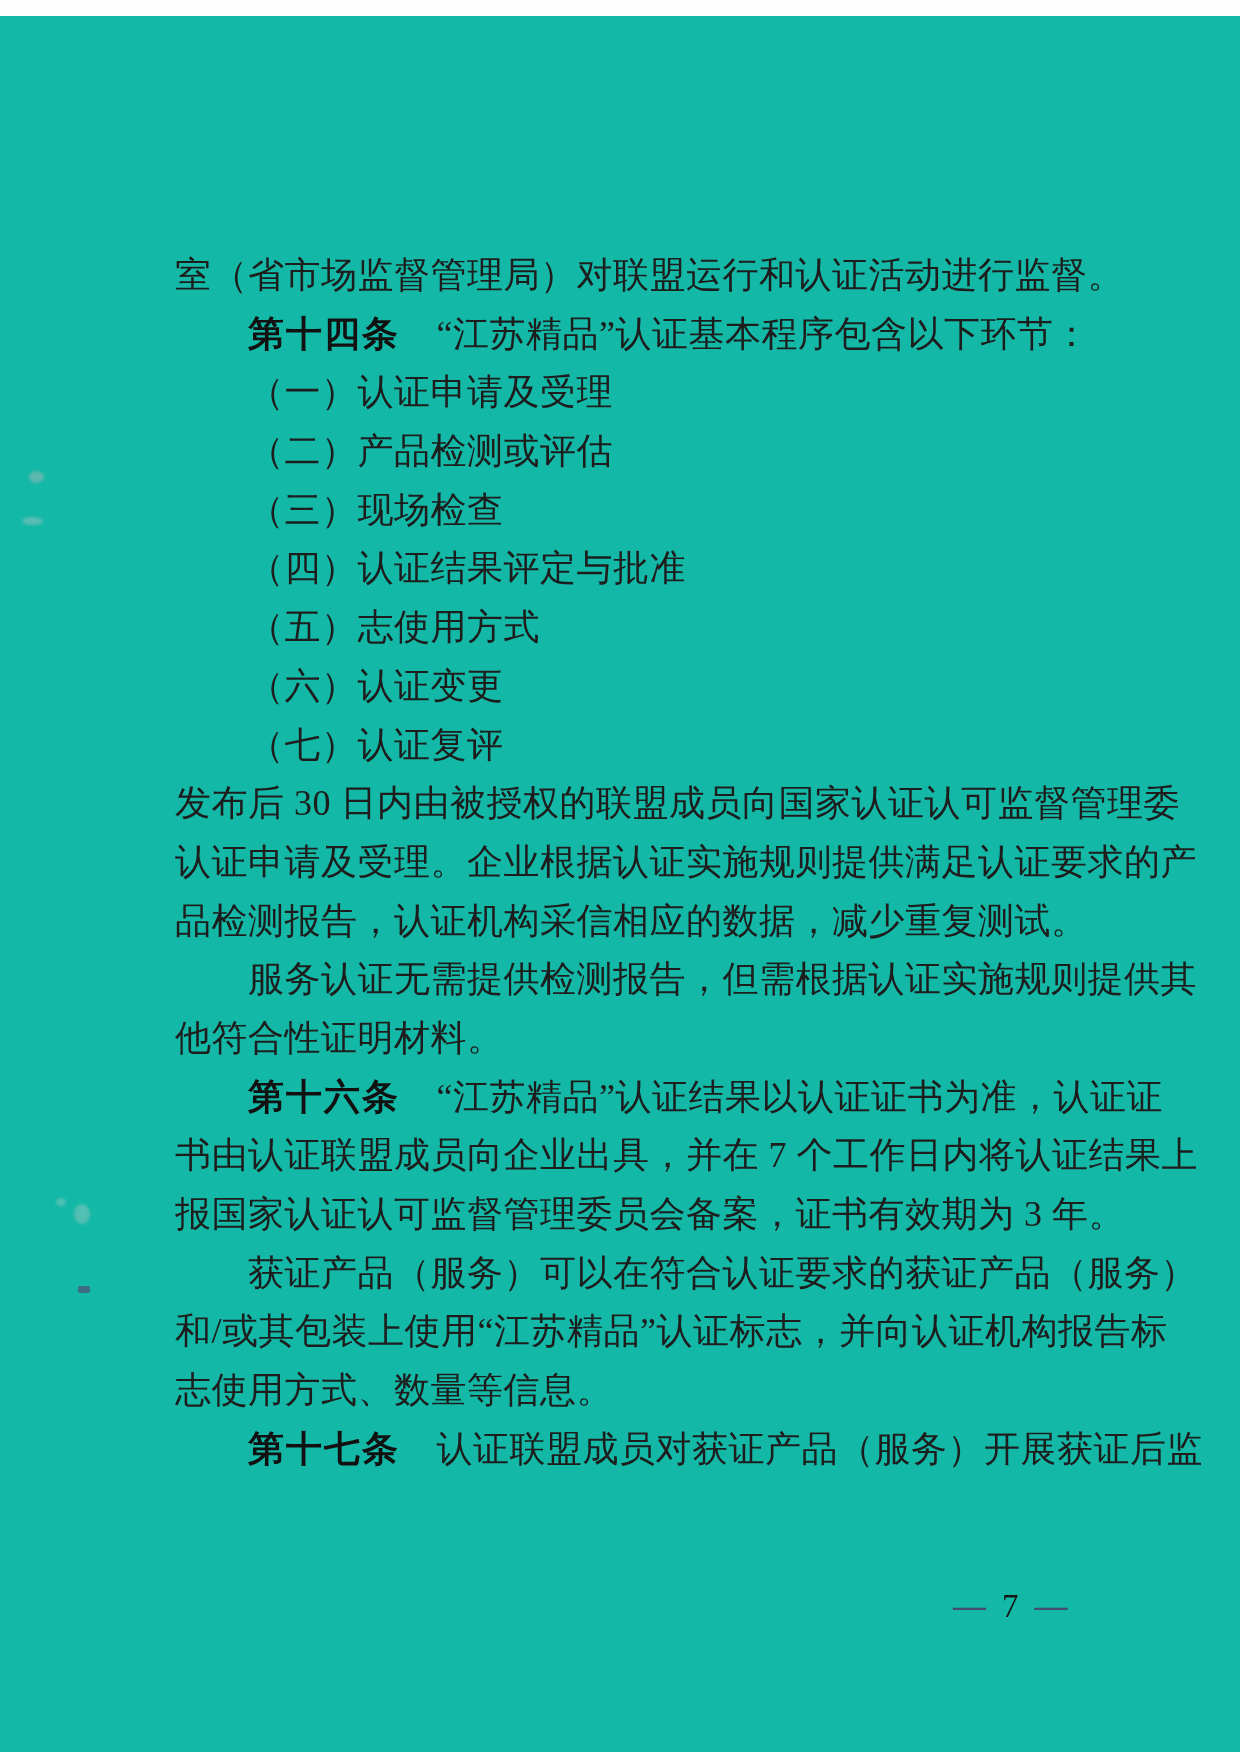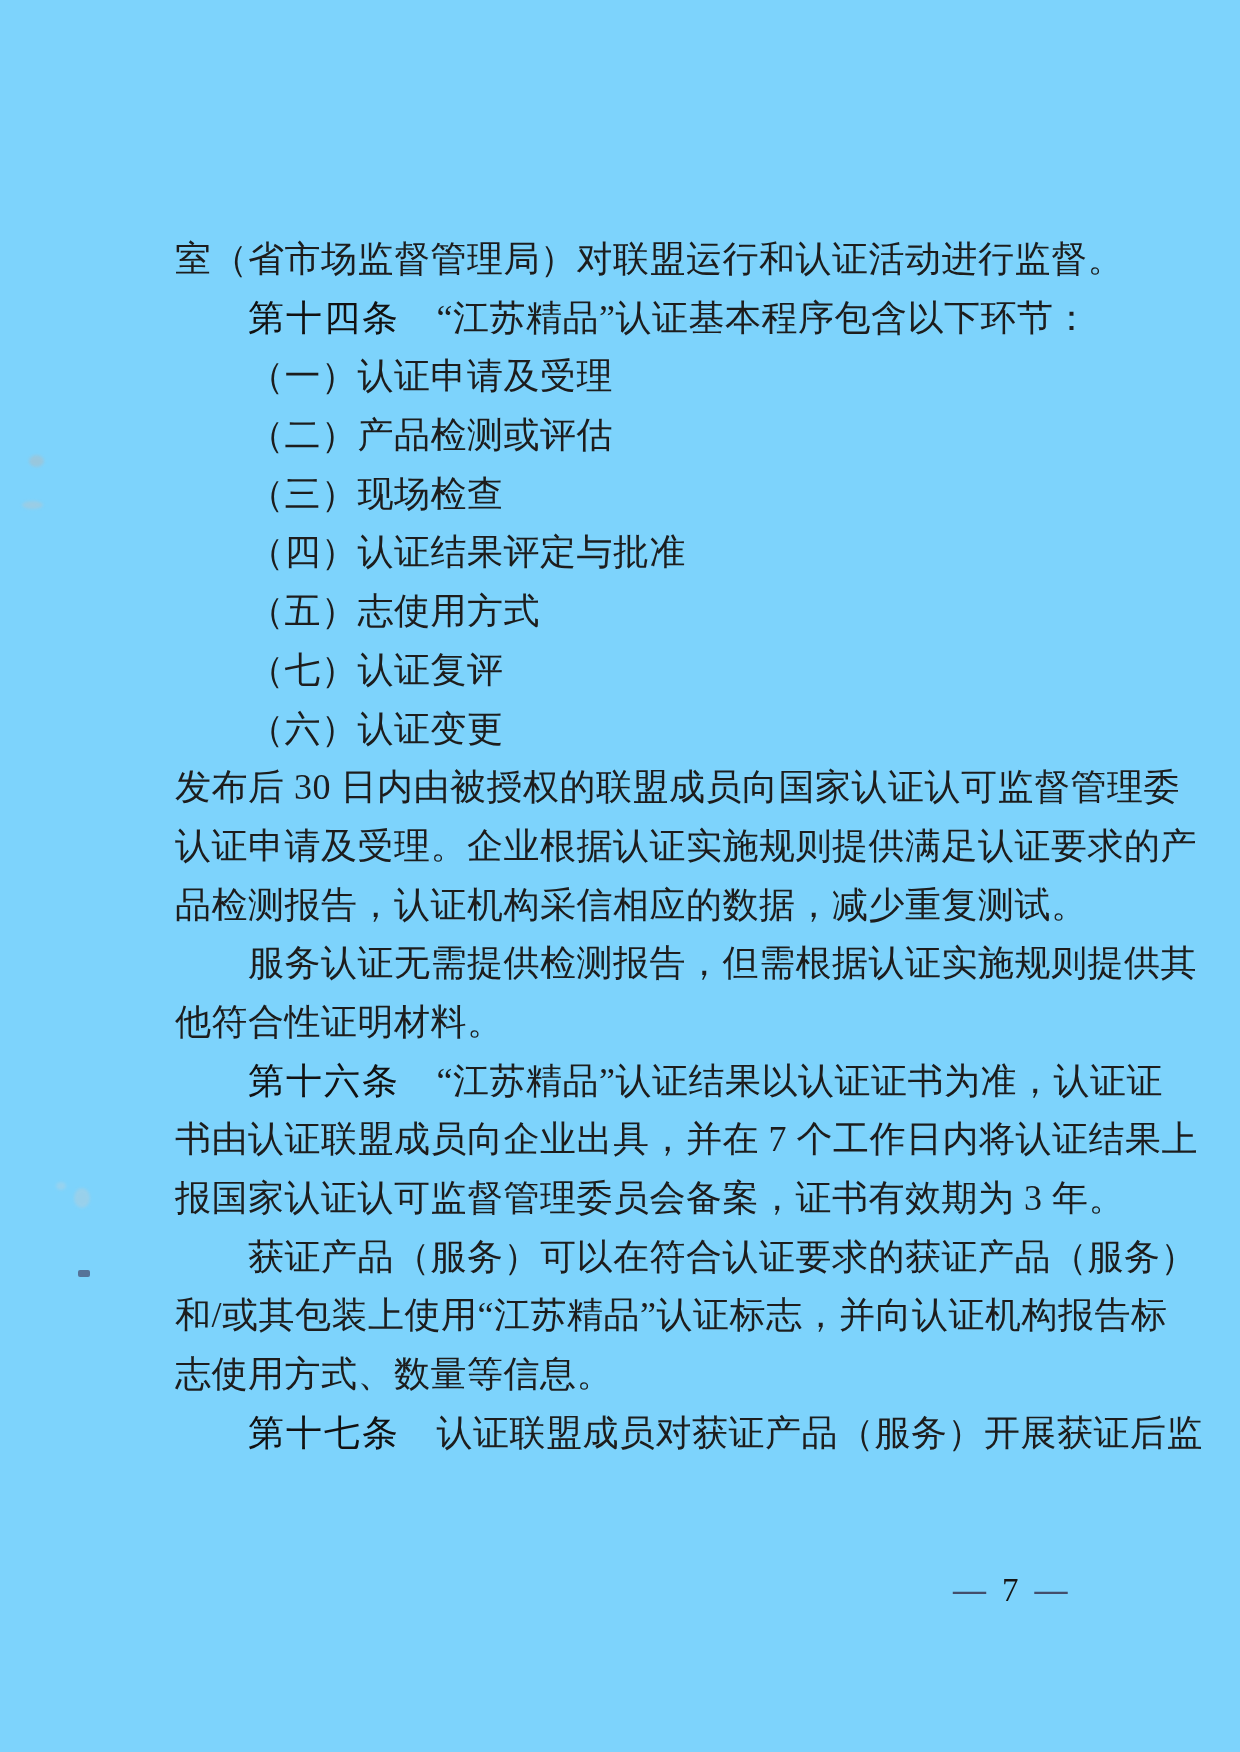--- a/index.html
+++ b/index.html
@@ -5,38 +5,39 @@
   html,body{margin:0;padding:0;}
   body{
     width:1240px;height:1752px;
     background:#fdfdfd;
     position:relative;
     overflow:hidden;
     font-family:"Liberation Serif","DejaVu Serif",serif;
   }
   .page{
     position:absolute;inset:0;
-    background:#7dd3fc;
+    background:#14b8a6;
+    margin-top:16px;
   }
   .textblock{
     position:absolute;
     left:175px;top:230px;width:930px;
     font-size:36px;
     color:#1d1d1d;
     letter-spacing:0.5px;
   }
   .ln{
     height:58.7px;
     line-height:58.7px;
     white-space:nowrap;
   }
   .ind{padding-left:73px;}
   .artnum{
     font-family:"Liberation Sans","DejaVu Sans",sans-serif;
-    font-weight:400;
+    font-weight:700;
     color:#111;
     letter-spacing:2px;
   }
   .footer{
     position:absolute;
     left:953px;top:1568px;
     height:44px;line-height:44px;
     font-size:33px;
     color:#111;
     white-space:nowrap;
@@ -68,22 +69,22 @@
 <div class="page">
 
   <div class="textblock">
     <div class="ln"><span class="artnum"></span><span>室（省市场监督管理局）对联盟运行和认证活动进行监督。</span></div>
     <div class="ln ind"><span class="artnum">第十四条</span><span>　“江苏精品”认证基本程序包含以下环节：</span></div>
     <div class="ln ind"><span class="artnum"></span><span>（一）认证申请及受理</span></div>
     <div class="ln ind"><span class="artnum"></span><span>（二）产品检测或评估</span></div>
     <div class="ln ind"><span class="artnum"></span><span>（三）现场检查</span></div>
     <div class="ln ind"><span class="artnum"></span><span>（四）认证结果评定与批准</span></div>
     <div class="ln ind"><span class="artnum"></span><span>（五）志使用方式</span></div>
+    <div class="ln ind"><span class="artnum"></span><span>（六）认证变更</span></div>
     <div class="ln ind"><span class="artnum"></span><span>（七）认证复评</span></div>
-    <div class="ln ind"><span class="artnum"></span><span>（六）认证变更</span></div>
     <div class="ln"><span class="artnum"></span><span>发布后 30 日内由被授权的联盟成员向国家认证认可监督管理委</span></div>
     <div class="ln"><span class="artnum"></span><span>认证申请及受理。企业根据认证实施规则提供满足认证要求的产</span></div>
     <div class="ln"><span class="artnum"></span><span>品检测报告，认证机构采信相应的数据，减少重复测试。</span></div>
     <div class="ln ind"><span class="artnum"></span><span>服务认证无需提供检测报告，但需根据认证实施规则提供其</span></div>
     <div class="ln"><span class="artnum"></span><span>他符合性证明材料。</span></div>
     <div class="ln ind"><span class="artnum">第十六条</span><span>　“江苏精品”认证结果以认证证书为准，认证证</span></div>
     <div class="ln"><span class="artnum"></span><span>书由认证联盟成员向企业出具，并在 7 个工作日内将认证结果上</span></div>
     <div class="ln"><span class="artnum"></span><span>报国家认证认可监督管理委员会备案，证书有效期为 3 年。</span></div>
     <div class="ln ind"><span class="artnum"></span><span>获证产品（服务）可以在符合认证要求的获证产品（服务）</span></div>
     <div class="ln"><span class="artnum"></span><span>和/或其包装上使用“江苏精品”认证标志，并向认证机构报告标</span></div>

